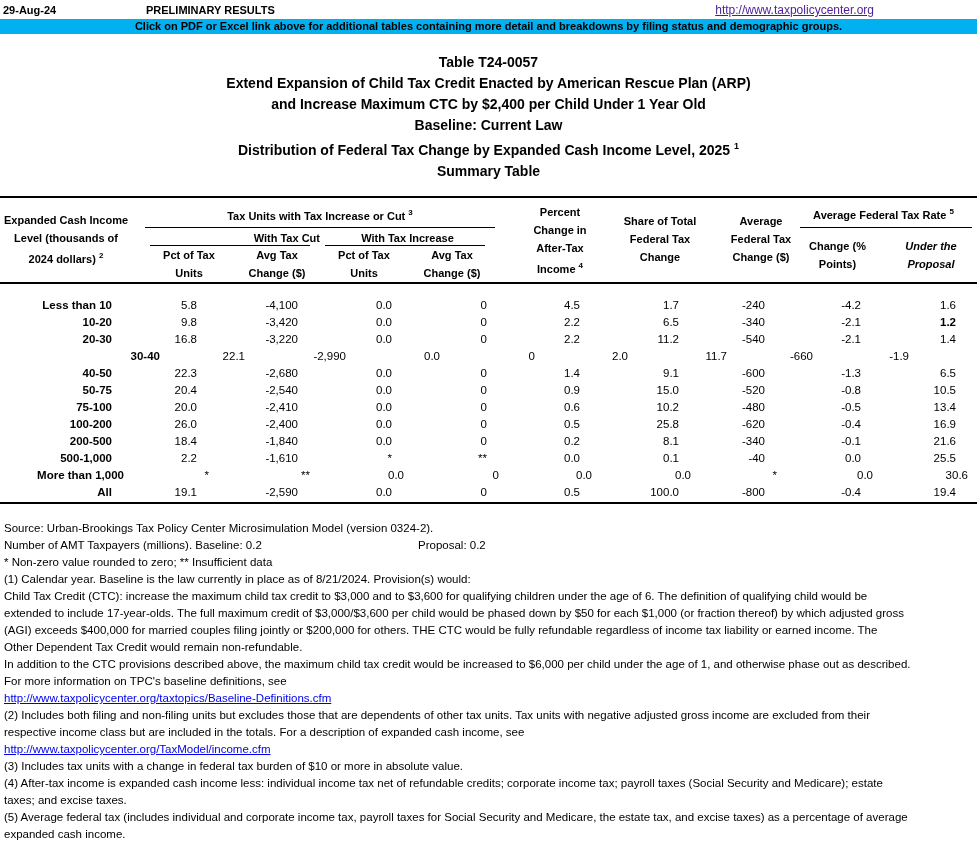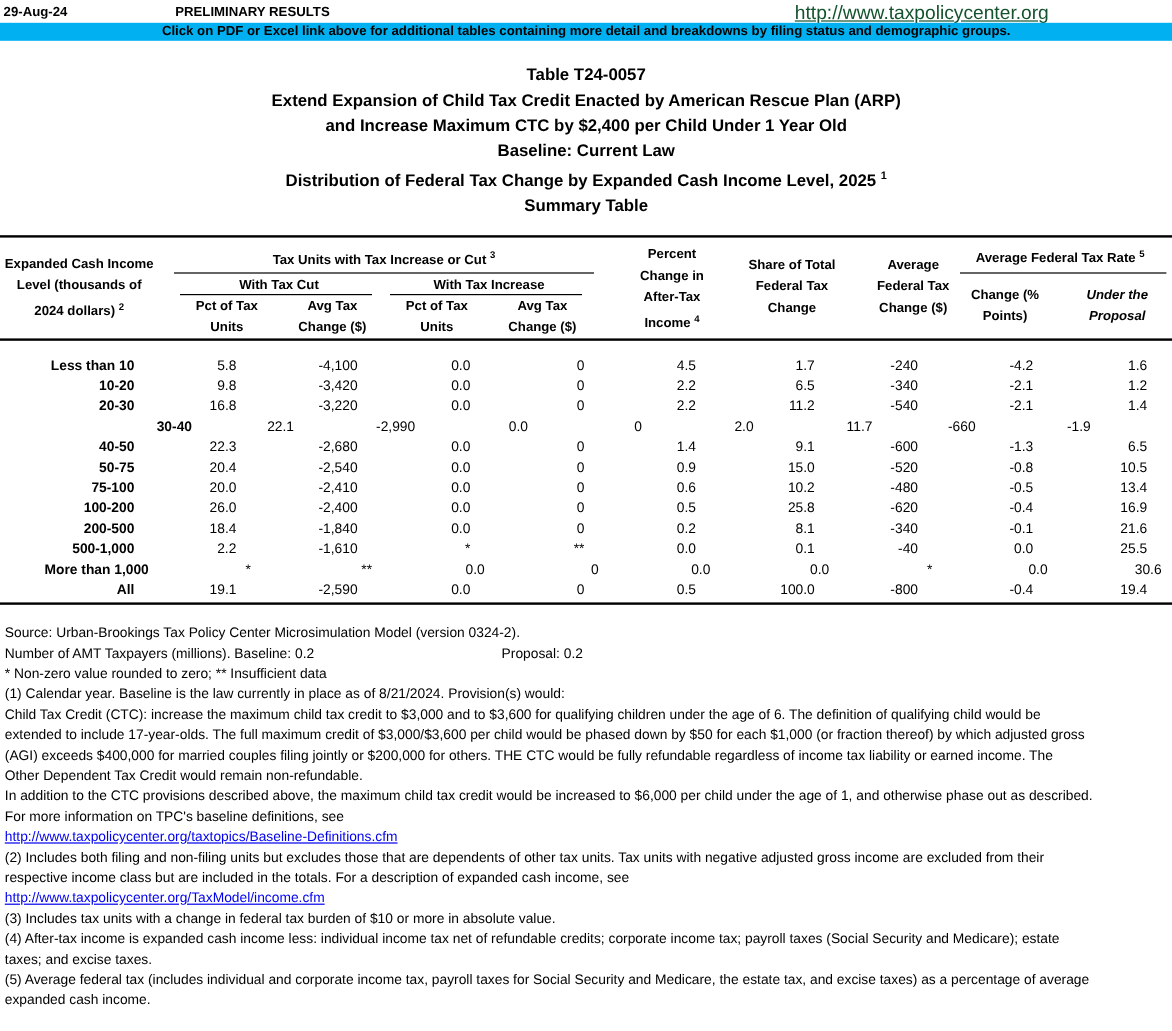--- a/index.html
+++ b/index.html
@@ -1,21 +1,21 @@
 <!DOCTYPE html>
 <html><head>
 <meta charset="utf-8">
 <style>
   html, body { margin:0; padding:0; background:#ffffff; }
   body { width:977px; height:859px; position:relative; overflow:hidden;
          font-family:"Liberation Sans", "DejaVu Sans", sans-serif; color:#000; }
   .topline { position:absolute; left:0; top:0; width:878px; height:20px; font-size:11px; font-weight:bold; }
   .topline .date { position:absolute; left:3px; top:4px; }
   .topline .prelim { position:absolute; left:146px; top:4px; }
-  .topline .link { position:absolute; right:4px; top:3px; font-weight:normal; font-size:16px; color:#14532d; text-decoration:underline; }
+  .topline .link { position:absolute; right:4px; top:3px; font-weight:normal; font-size:12px; color:#4c1d95; text-decoration:underline; }
   .banner { position:absolute; left:0; top:19px; width:977px; height:15px; background:#00b0f0; font-size:11px; font-weight:bold; text-align:center; line-height:15px; }
   .titles { position:absolute; left:0; top:52px; width:977px; text-align:center; font-weight:bold; font-size:14px; line-height:21px; }
   .titles sup { font-size:9px; }
   .rule-thick { position:absolute; left:0; width:977px; border-top:2px solid #000; }
   .rule-thin { position:absolute; border-top:1px solid #000; }
   .hdr { position:absolute; font-size:11px; font-weight:bold; text-align:center; line-height:18px; }
   .hdr sup { font-size:8px; }
   .row { position:absolute; left:0; width:977px; height:17px; font-size:11.5px; }
   .row span { position:absolute; top:0; }
   .row .lbl { right:865px; text-align:right; font-weight:bold; }
@@ -48,21 +48,21 @@
 
 <div class="hdr" style="left:0;top:211px;width:132px;">
   <div>Expanded Cash Income</div>
   <div>Level (thousands of</div>
   <div><span>2024 dollars)</span> <sup>2</sup></div>
 </div>
 <div class="hdr" style="left:140px;top:204px;width:360px;">
   <span>Tax Units with Tax Increase or Cut</span> <sup>3</sup>
 </div>
 <div class="rule-thin" style="left:145px;top:227px;width:350px;"></div>
-<div class="hdr" style="left:145px;top:229px;width:175px;">With Tax Cut</div>
+<div class="hdr" style="left:145px;top:229px;width:175px;text-align:right;">With Tax Cut</div>
 <div class="hdr" style="left:320px;top:229px;width:175px;">With Tax Increase</div>
 <div class="rule-thin" style="left:150px;top:245px;width:160px;"></div>
 <div class="rule-thin" style="left:325px;top:245px;width:160px;"></div>
 
 <div class="hdr" style="left:145px;top:246px;width:88px;">
     <div>Pct of Tax</div>
     <div>Units</div>
   </div>
 <div class="hdr" style="left:233px;top:246px;width:88px;">
     <div>Avg Tax</div>
@@ -124,21 +124,21 @@
     <div class="row" style="top: 316px;">
       <span class="lbl">10-20</span>
       <span style="right: 780px;">9.8</span>
       <span style="right: 679px;">-3,420</span>
       <span style="right: 585px;">0.0</span>
       <span style="right: 490px;">0</span>
       <span style="right: 397px;">2.2</span>
       <span style="right: 298px;">6.5</span>
       <span style="right: 212px;">-340</span>
       <span style="right: 116px;">-2.1</span>
-      <span style="right: 21px;">1.2</span>
+      <span style="right: 21px; font-weight: bold;">1.2</span>
     </div>
     <div class="row" style="top: 333px;">
       <span class="lbl">20-30</span>
       <span style="right: 780px;">16.8</span>
       <span style="right: 679px;">-3,220</span>
       <span style="right: 585px;">0.0</span>
       <span style="right: 490px;">0</span>
       <span style="right: 397px;">2.2</span>
       <span style="right: 298px;">11.2</span>
       <span style="right: 212px;">-540</span>

